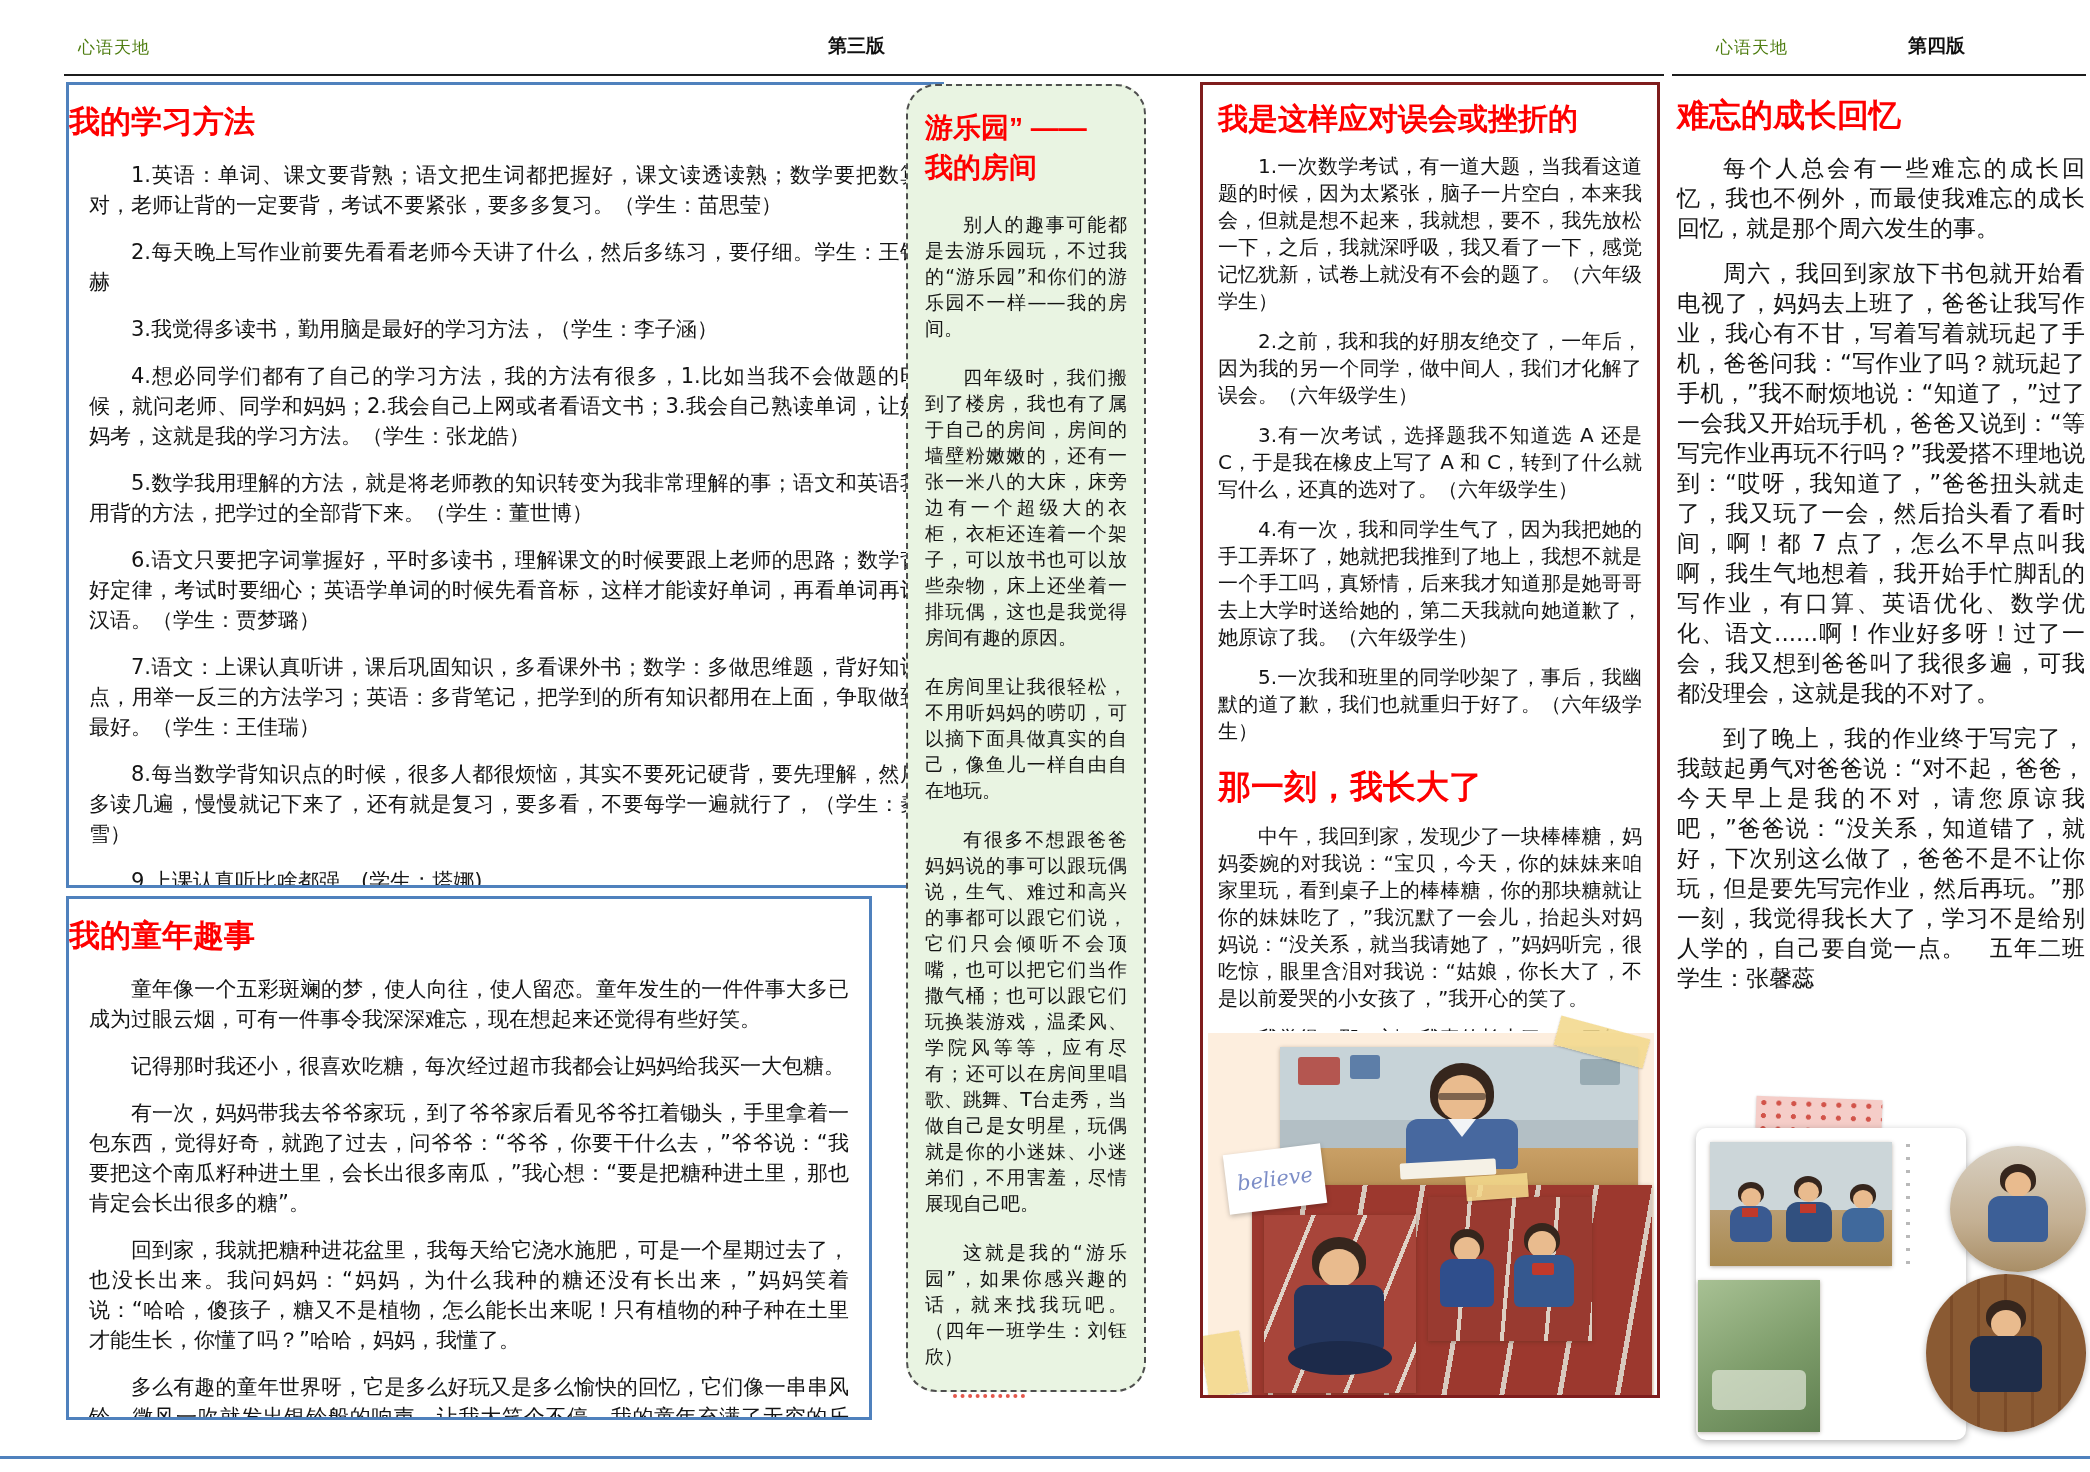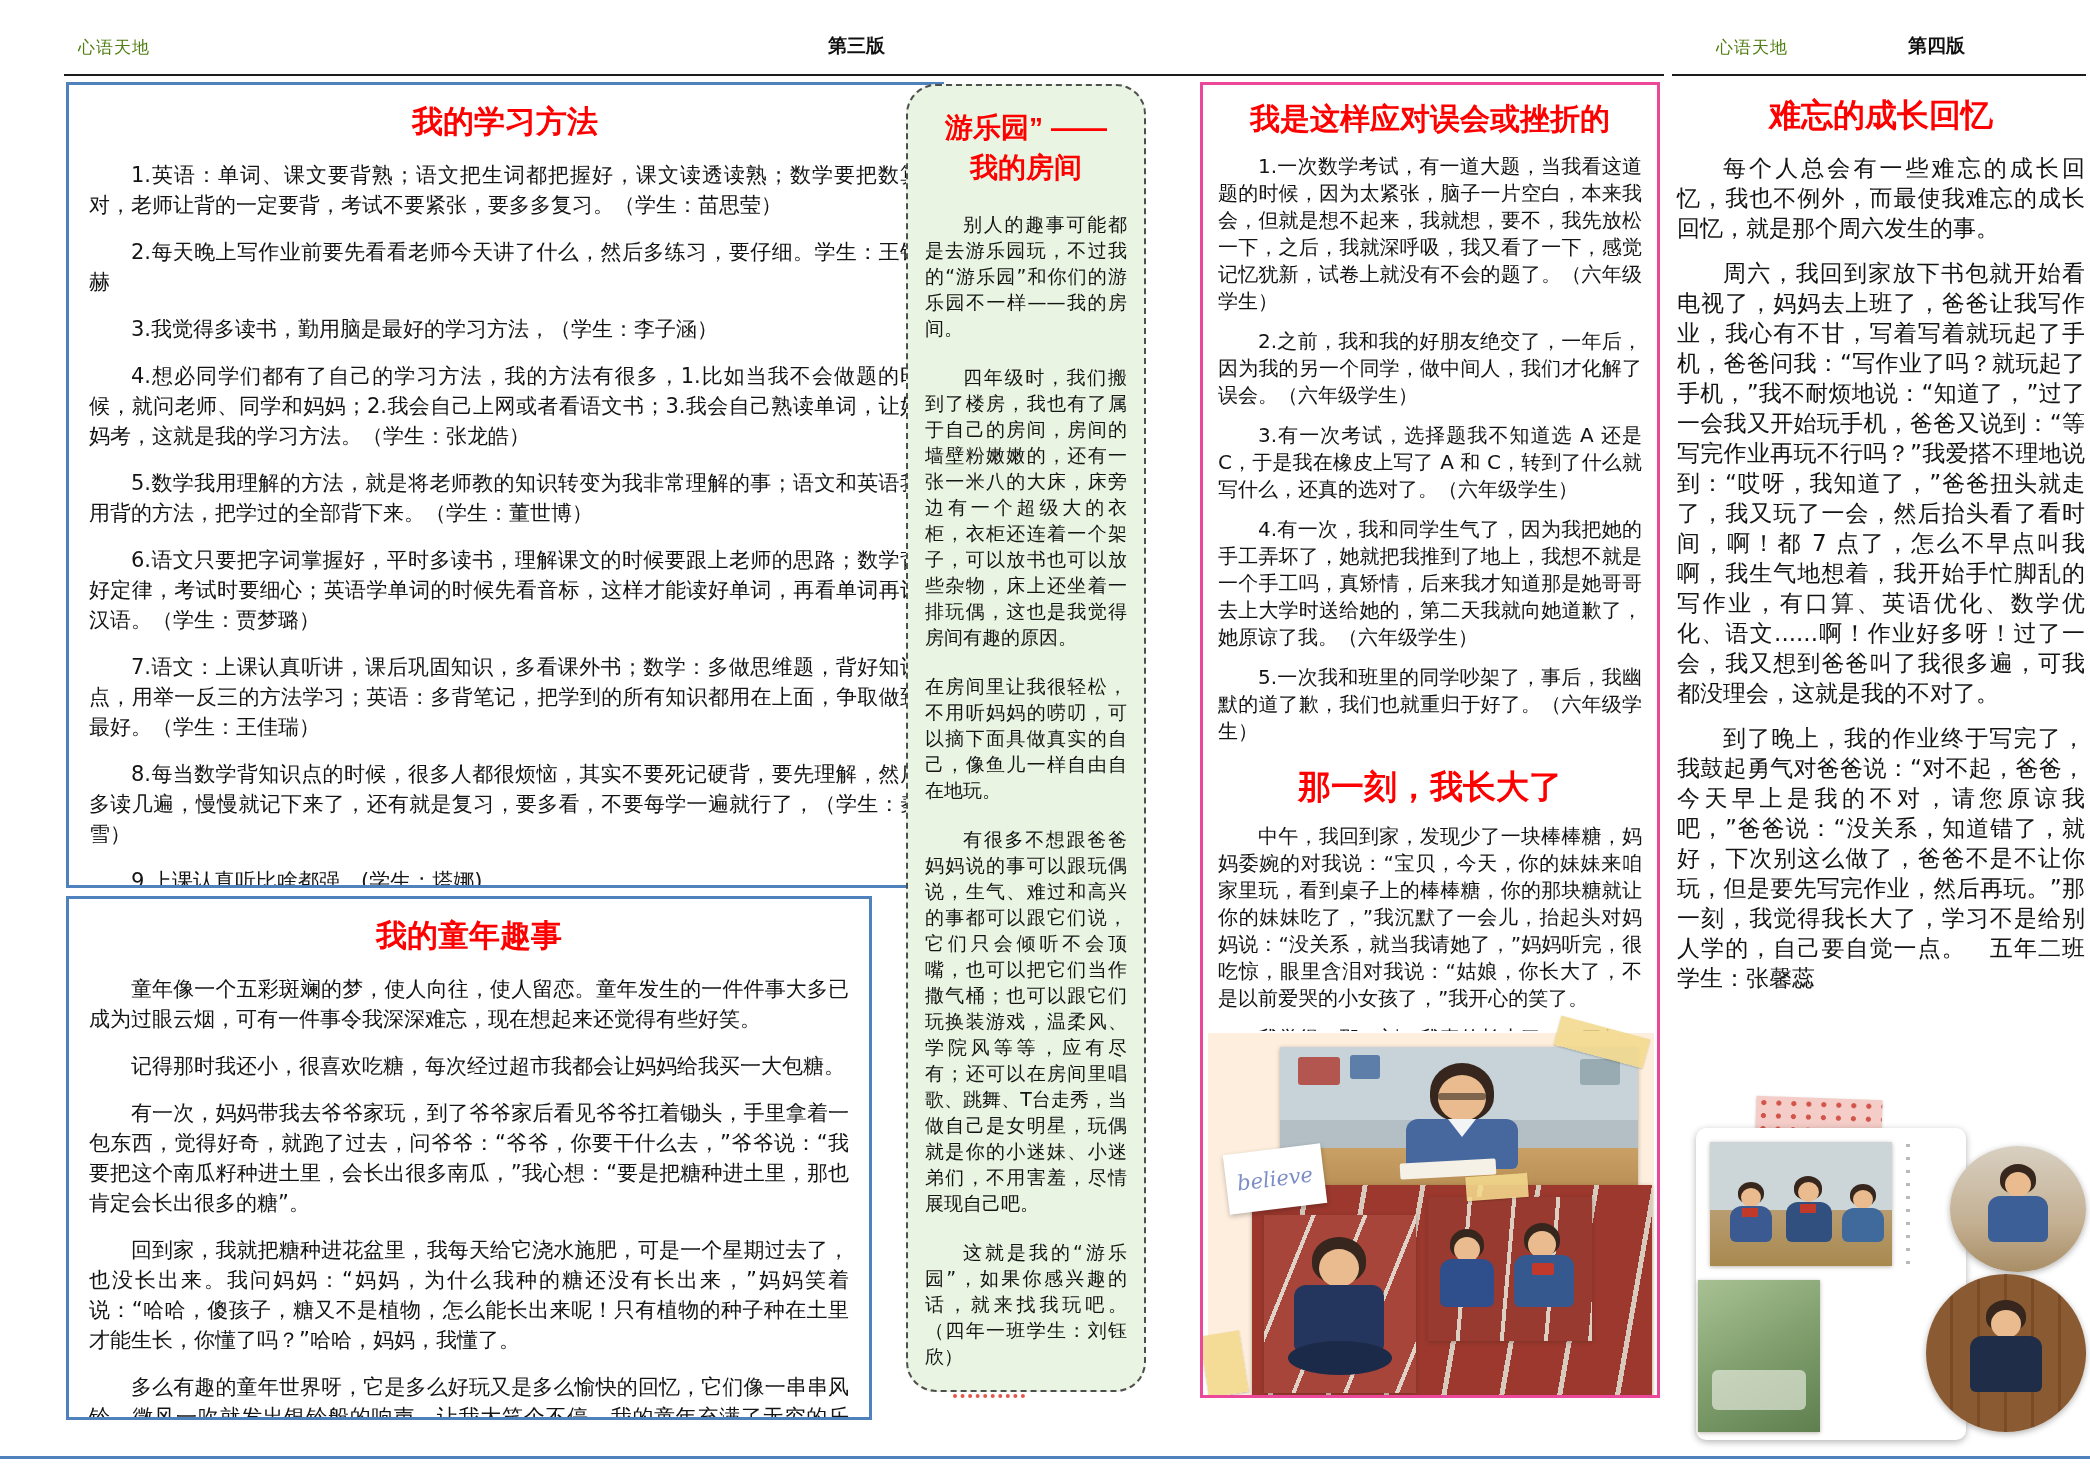--- a/index.html
+++ b/index.html
@@ -14,29 +14,29 @@
   .hline { position:absolute; top:74px; height:2px; background:#1c1c1c; }
   #hline-left { left:64px; width:1600px; }
   #hline-right { left:1672px; width:414px; }
   #bottomline { position:absolute; left:0; top:1456px; width:2090px; height:3px; background:#4f81bd; }
   #reddots { position:absolute; left:953px; top:1394px; width:72px; height:0; border-top:4px dotted #e4574b; }
 
   
   section.abox { position:absolute; background:#fff; overflow:hidden; }
   #box1 { left:66px; top:82px; width:878px; height:806px; border:3px solid #4f81bd; }
   #box2 { left:66px; top:896px; width:806px; height:524px; border:3px solid #4f81bd; }
-  #box3 { left:1200px; top:82px; width:460px; height:1316px; border:3px solid #ec4899; }
+  #box3 { left:1200px; top:82px; width:460px; height:1316px; border:3px solid #7f1d1d; }
   #green {
     position:absolute; left:906px; top:84px; width:240px; height:1308px;
     background:#e9f4e2; border:2px dashed #4e4e4e; border-radius:30px;
     padding:20px 17px; overflow:hidden;
   }
   #right { position:absolute; left:1676px; top:84px; width:410px; height:1380px; }
 
-  .t-red { color:#fe0000; font-weight:bold; text-align:center; font-family:"Liberation Sans", sans-serif; }
+  .t-red { color:#fe0000; font-weight:bold; font-family:"Liberation Sans", sans-serif; }
   #box1 .t-red, #box2 .t-red { font-size:31px; margin:16px 0 2px; }
   .body12 p { font-size:21px; line-height:30px; margin:17px 20px; text-indent:2em; text-align:justify; }
 
   .g-title { font-size:28px; line-height:40px; margin:2px 0 4px; }
   #green p { font-size:19px; line-height:26px; margin:23px 0; text-indent:2em; text-align:justify; }
   #green p.noindent { text-indent:0; }
 
   .b3text { position:absolute; left:0; top:0; width:454px; height:946px; overflow:hidden; padding:0 15px; }
   .t3 { font-size:30px; margin:14px 0 2px; }
   .t3b { font-size:33px; margin:20px 0 4px; }

